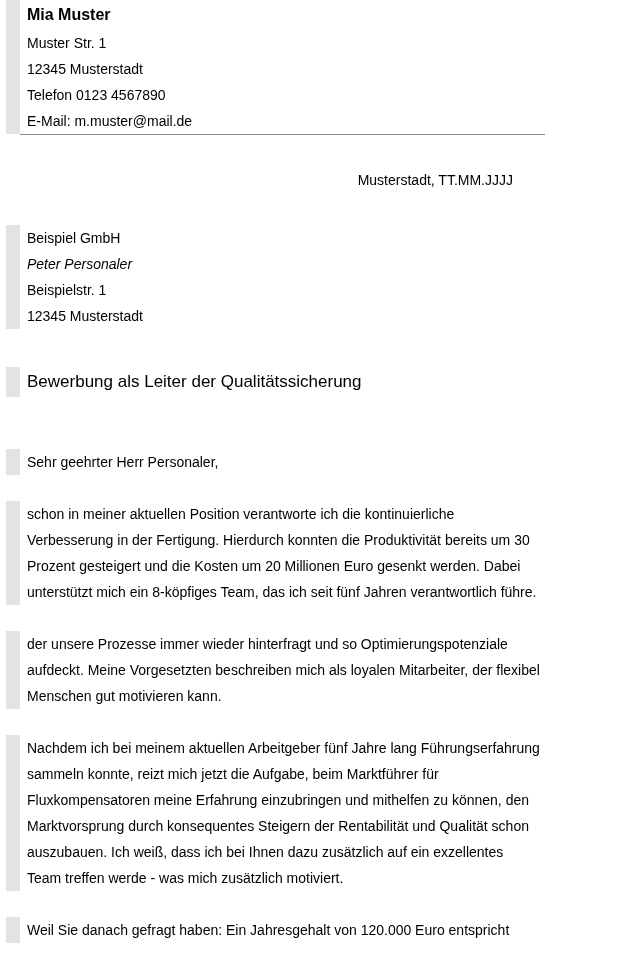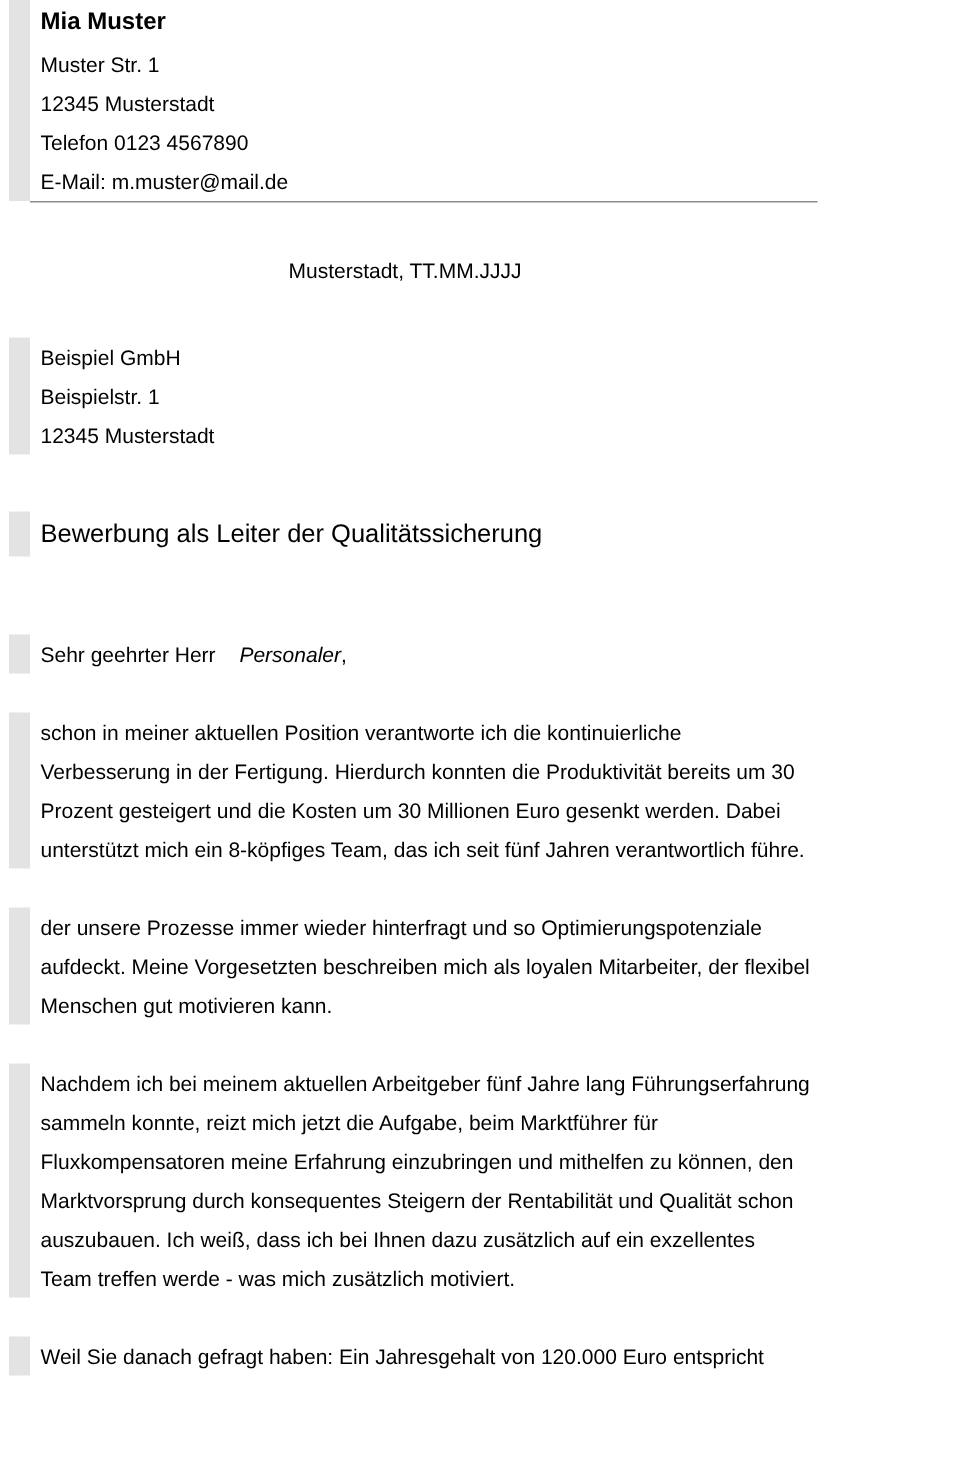--- a/index.html
+++ b/index.html
@@ -53,21 +53,21 @@
     line-height: 30px;
   }
 
   .rule {
     border: 0;
     border-top: 1px solid #8c8c8c;
     margin: 0 0 0 20px;
   }
 
   .date-row {
-    text-align: center;
+    text-align: right;
     font-size: 14px;
     line-height: 26px;
     padding-right: 32px;
   }
 
   .recipient-company {
     font-weight: normal;
   }
   .recipient-contact {
     font-style: italic;
@@ -78,22 +78,20 @@
     font-weight: normal;
     line-height: 30px;
     white-space: nowrap;
   }
 
   .salutation {
     font-size: 14px;
     line-height: 26px;
   }
   .salutation .name {
-    font-style: italic;
-    margin-left: 12px;
   }
 
   .para {
     font-size: 14px;
     line-height: 26px;
   }
   .para .ln {
     display: block;
     white-space: nowrap;
   }
@@ -120,20 +118,21 @@
   <div class="spacer-32"></div>
 
   <div class="block nobar">
     <div class="date-row">Musterstadt, TT.MM.JJJJ</div>
   </div>
 
   <div class="spacer-32"></div>
 
   <div class="block">
     <div class="line recipient-company">Beispiel GmbH</div>
+    <div class="line recipient-contact">Peter Personaler</div>
     <div class="line">Beispielstr. 1</div>
     <div class="line">12345 Musterstadt</div>
   </div>
 
   <div class="spacer-38"></div>
 
   <div class="block">
     <div class="subject">Bewerbung als Leiter der Qualitätssicherung</div>
   </div>
 
@@ -142,21 +141,21 @@
   <div class="block">
     <div class="salutation"><span>Sehr geehrter Herr </span><span class="name">Personaler</span><span>,</span></div>
   </div>
 
   <div class="spacer-26"></div>
 
   <div class="block">
     <div class="para">
       <span class="ln">schon in meiner aktuellen Position verantworte ich die kontinuierliche</span>
       <span class="ln">Verbesserung in der Fertigung. Hierdurch konnten die Produktivität bereits um 30</span>
-      <span class="ln">Prozent gesteigert und die Kosten um 30 Millionen Euro gesenkt werden. Dabei</span>
+      <span class="ln">Prozent gesteigert und die Kosten um 20 Millionen Euro gesenkt werden. Dabei</span>
       <span class="ln">unterstützt mich ein 8-köpfiges Team, das ich seit fünf Jahren verantwortlich führe.</span>
     </div>
   </div>
 
   <div class="spacer-26"></div>
 
   <div class="block">
     <div class="para">
       <span class="ln">der unsere Prozesse immer wieder hinterfragt und so Optimierungspotenziale</span>
       <span class="ln">aufdeckt. Meine Vorgesetzten beschreiben mich als loyalen Mitarbeiter, der flexibel</span>

